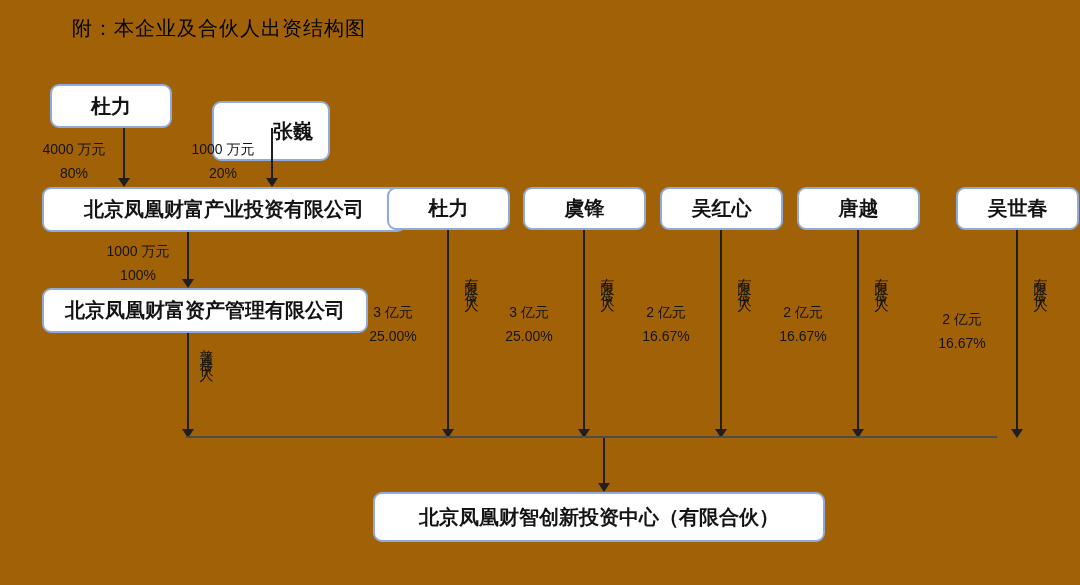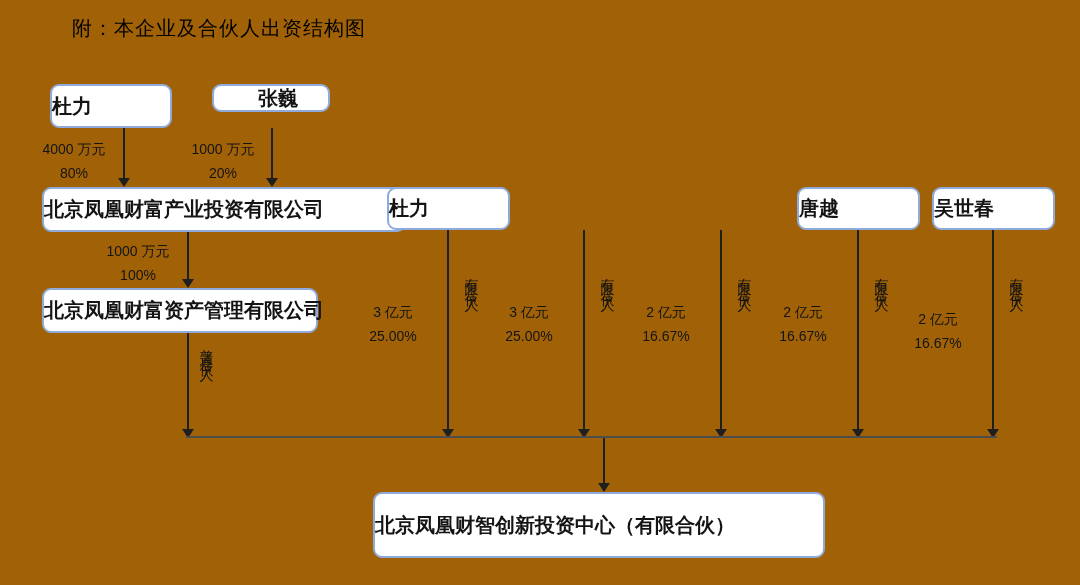--- a/index.html
+++ b/index.html
@@ -9,21 +9,21 @@
     font-family:"Liberation Sans", sans-serif; color:#141414; overflow:hidden;
   }
   .title {
     position:absolute; left:72px; top:15px;
     font-family:"Liberation Serif", serif; font-size:20px; color:#000;
     letter-spacing:1px; white-space:nowrap;
   }
   .node {
     position:absolute; background:#fff;
     border:2px solid #8faadc; border-radius:9px;
-    display:flex; align-items:center; justify-content:flex-start;
+    display:flex; align-items:center; justify-content:center;
     font-weight:bold; font-size:20px; color:#141414; white-space:nowrap;
   }
   .vline  { position:absolute; width:2px; background:#1f1f1f; }
   .ahead  {
     position:absolute; width:0; height:0;
     border-left:6px solid transparent; border-right:6px solid transparent;
     border-top:9px solid #1f1f1f;
   }
   .edge-label {
     position:absolute; font-size:14px; line-height:24px;
@@ -46,21 +46,21 @@
 </head>
 <body>
 
 <div class="canvas">
 
   <div class="title">附：本企业及合伙人出资结构图</div>
 
   <div class="node" style="left:50px; top:84px; width:122px; height:44px;">
     <span>杜力</span>
   </div>
-  <div class="node" style="left:212px; top:84px; width:118px; height:28px;padding-left:44px;">
+  <div class="node" style="left:212px; top:101px; width:118px; height:60px;padding-left:44px;">
     <span>张巍</span>
   </div>
 
   <div class="vline" style="left:123px; top:128px; height:50px;"></div>
   <div class="ahead" style="left:118px; top:178px;"></div>
   <div class="vline" style="left:271px; top:128px; height:50px;"></div>
   <div class="ahead" style="left:266px; top:178px;"></div>
 
   <div class="edge-label" style="left:30px; top:137px; width:88px;">
     <div>4000 万元</div>
@@ -75,21 +75,21 @@
     <span>北京凤凰财富产业投资有限公司</span>
   </div>
 
   <div class="vline" style="left:187px; top:232px; height:47px;"></div>
   <div class="ahead" style="left:182px; top:279px;"></div>
   <div class="edge-label" style="left:94px; top:239px; width:88px;">
     <div>1000 万元</div>
     <div>100%</div>
   </div>
 
-  <div class="node" style="left:42px; top:288px; width:276px; height:45px;">
+  <div class="node" style="left:42px; top:288px; width:326px; height:45px;">
     <span>北京凤凰财富资产管理有限公司</span>
   </div>
 
   <div class="vline" style="left:187px; top:333px; height:96px;"></div>
   <div class="ahead" style="left:182px; top:429px;"></div>
   <div class="vert" style="left:198px; top:337px;">普通合伙人</div>
 
   <div class="lp-col" style="left:387px;">
     <div class="node lp-box">
       <span>杜力</span>
@@ -97,30 +97,36 @@
     <div class="vline lp-vline"></div>
     <div class="ahead lp-head"></div>
     <div class="edge-label lp-label">
       <div>3 亿元</div>
       <div>25.00%</div>
     </div>
     <div class="vert lp-role">有限合伙人</div>
   </div>
 
   <div class="lp-col" style="left:523px;">
+    <div class="node lp-box">
+      <span>虞锋</span>
+    </div>
     <div class="vline lp-vline"></div>
     <div class="ahead lp-head"></div>
     <div class="edge-label lp-label">
       <div>3 亿元</div>
       <div>25.00%</div>
     </div>
     <div class="vert lp-role">有限合伙人</div>
   </div>
 
   <div class="lp-col" style="left:660px;">
+    <div class="node lp-box">
+      <span>吴红心</span>
+    </div>
     <div class="vline lp-vline"></div>
     <div class="ahead lp-head"></div>
     <div class="edge-label lp-label">
       <div>2 亿元</div>
       <div>16.67%</div>
     </div>
     <div class="vert lp-role">有限合伙人</div>
   </div>
 
   <div class="lp-col" style="left:797px;">
@@ -129,35 +135,35 @@
     </div>
     <div class="vline lp-vline"></div>
     <div class="ahead lp-head"></div>
     <div class="edge-label lp-label">
       <div>2 亿元</div>
       <div>16.67%</div>
     </div>
     <div class="vert lp-role">有限合伙人</div>
   </div>
 
-  <div class="lp-col" style="left:932px;">
+  <div class="lp-col" style="left:956px;">
     <div class="node lp-box">
       <span>吴世春</span>
     </div>
     <div class="vline lp-vline"></div>
     <div class="ahead lp-head"></div>
     <div class="edge-label lp-label" style="top:120px;">
       <div>2 亿元</div>
       <div>16.67%</div>
     </div>
     <div class="vert lp-role">有限合伙人</div>
   </div>
 
   <div class="hline" style="left:186px; top:436px; width:811px;"></div>
 
   <div class="vline" style="left:603px; top:438px; height:45px;"></div>
   <div class="ahead" style="left:598px; top:483px;"></div>
 
-  <div class="node" style="left:373px; top:492px; width:452px; height:66px;">
+  <div class="node" style="left:373px; top:492px; width:452px; height:50px;">
     <span>北京凤凰财智创新投资中心（有限合伙）</span>
   </div>
 
 </div>
 
 </body></html>

